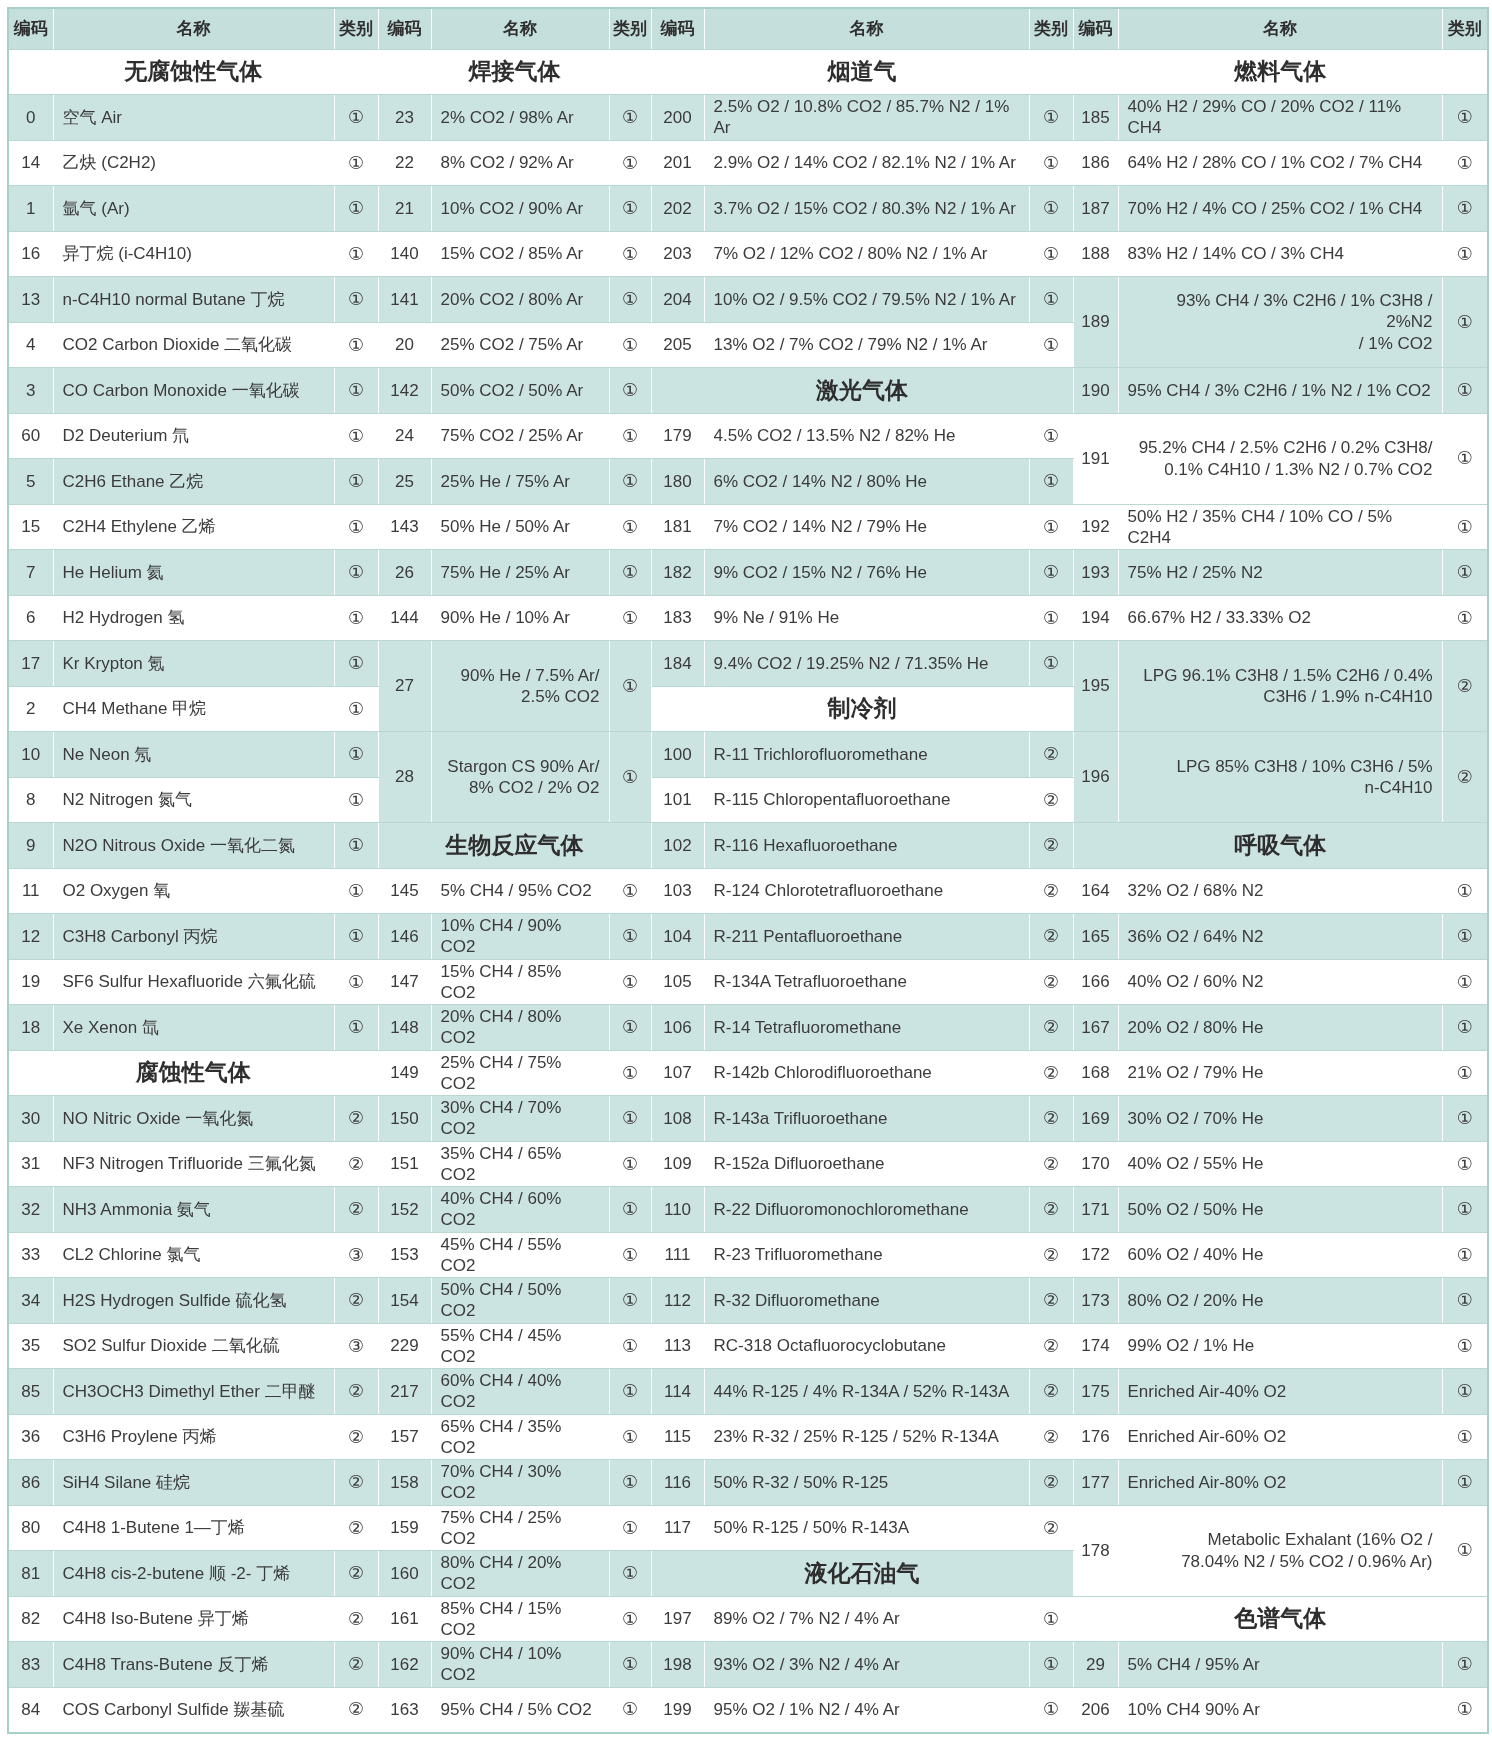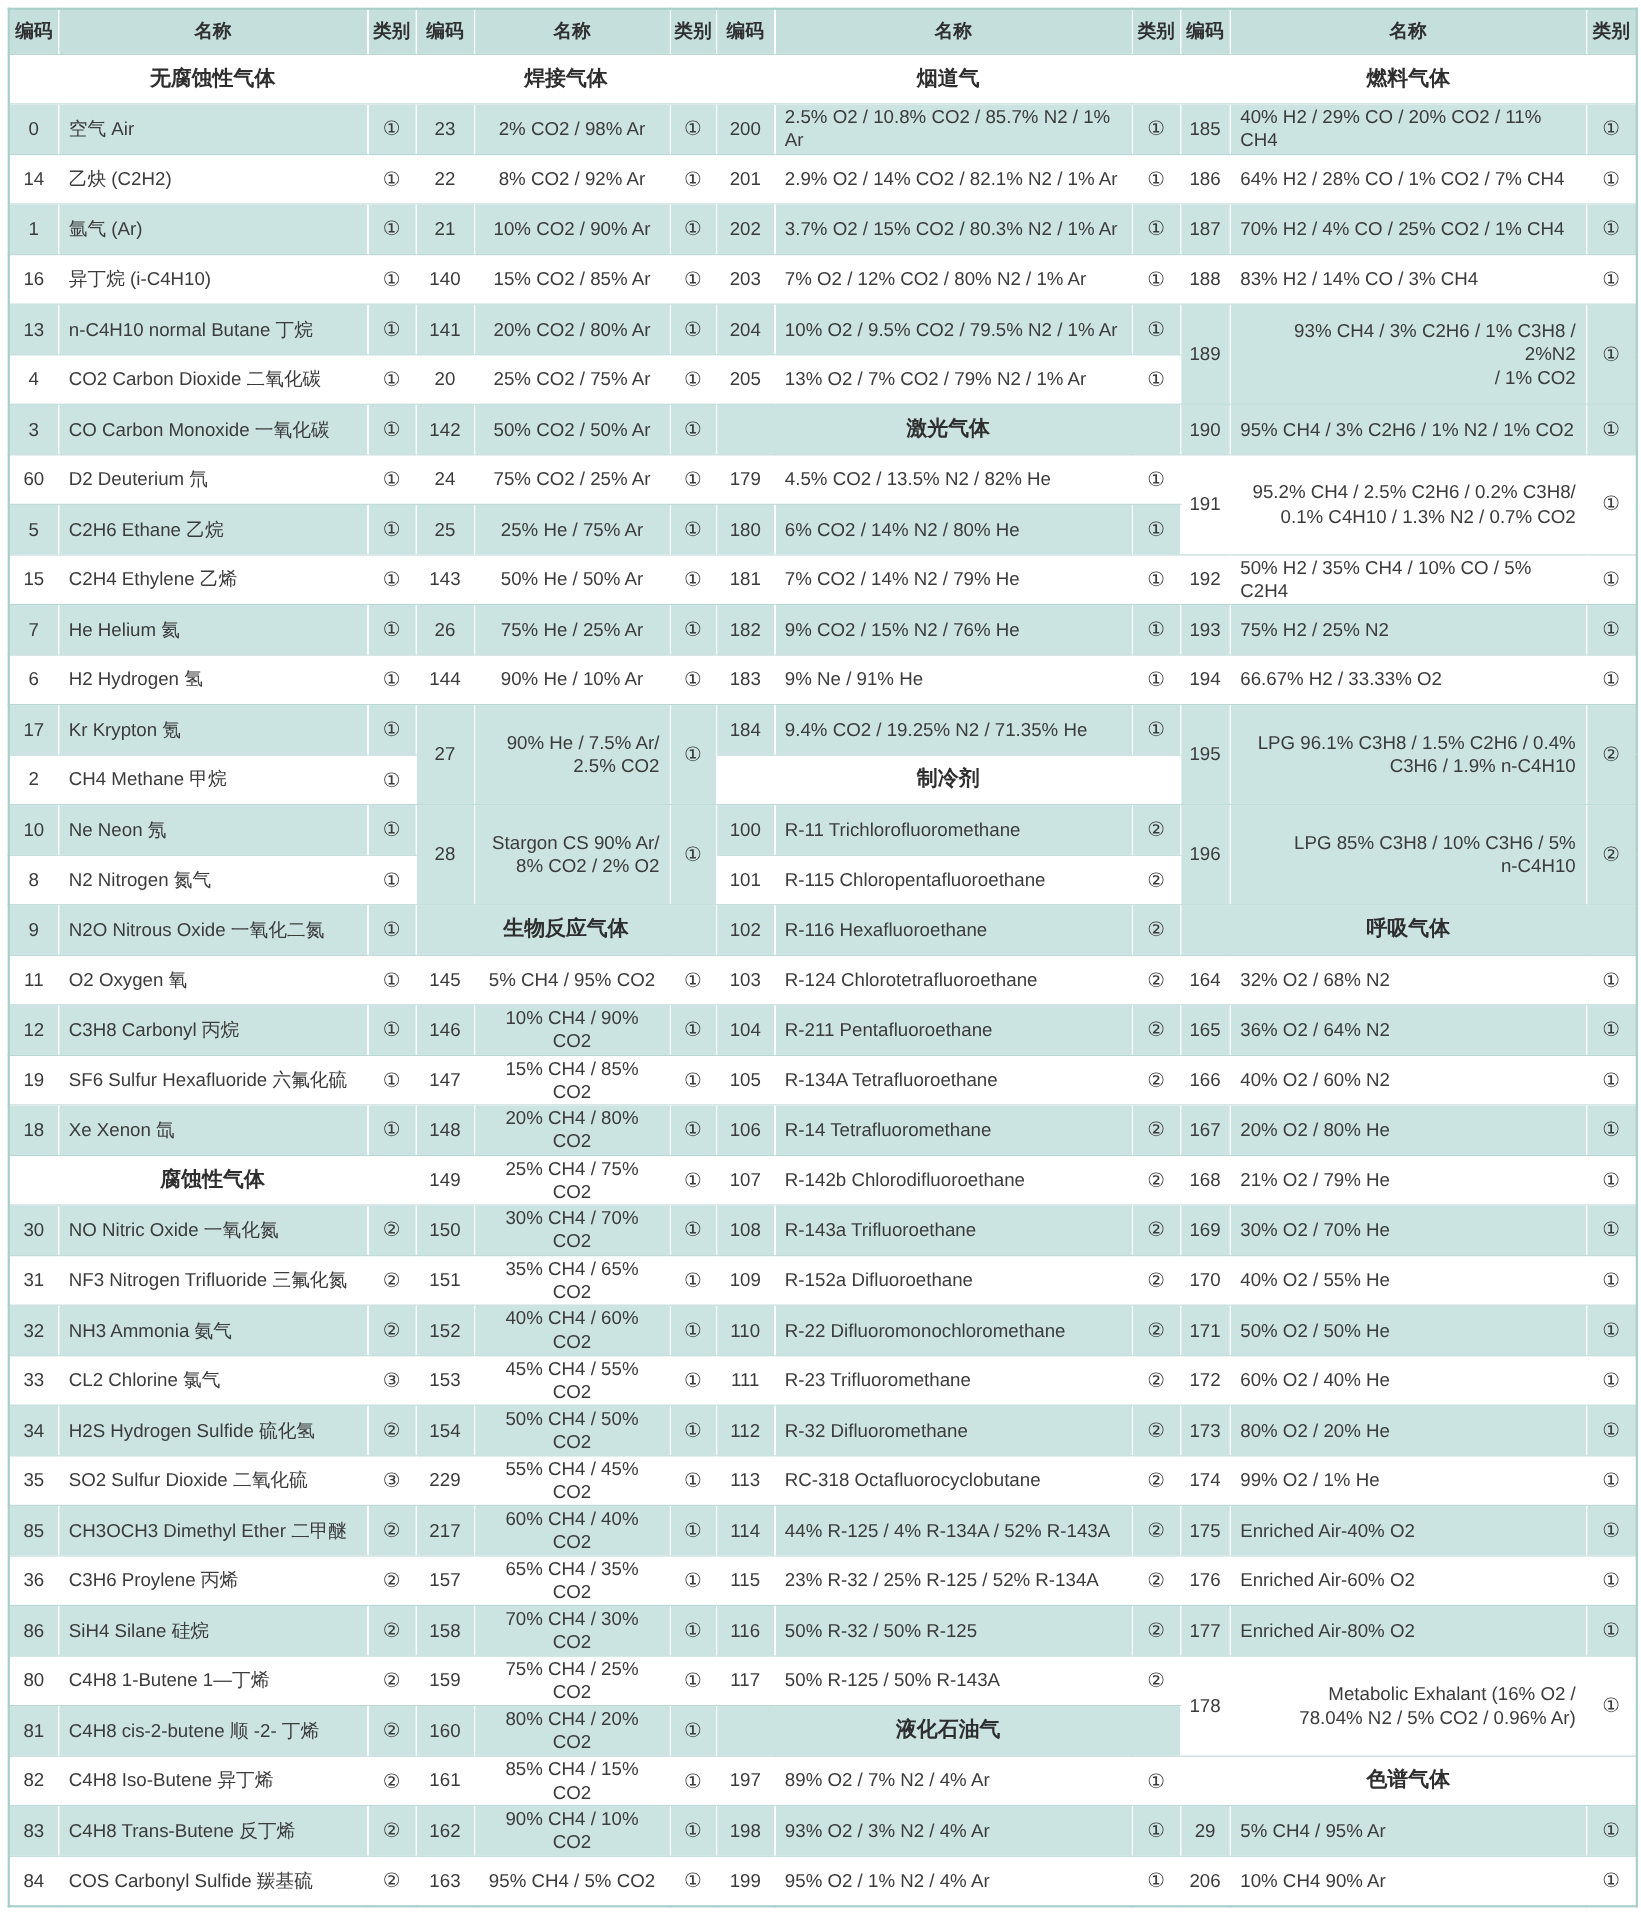--- a/index.html
+++ b/index.html
@@ -19,24 +19,24 @@
     border-right:1.5px solid #ffffff;
     border-bottom:1px solid #b9d8d4;
     background:#ffffff;
   }
   tr.head{height:41px;}
   tr.r{height:45.5px;}
   th{font-weight:bold;color:#303030;background:#c5dfdc;text-align:center;padding:0 2px;}
   td.t{background:#cce4e1;}
   td.code{text-align:center;padding:0 2px;}
   td.name{text-align:left;}
-  td.name.center{text-align:center;}
+  td.name.center{}
   td.name.wrap{white-space:pre-line;text-align:right;}
   td.cat{text-align:center;font-size:18px;padding:0 2px;}
-  td.section{text-align:center;font-weight:bold;color:#2e2e2e;font-size:19px;}
+  td.section{text-align:center;font-weight:bold;color:#2e2e2e;font-size:23px;}
   td{color:#3b3b3b;}
 </style>
 </head>
 <body>
 
 <div class="page">
   <table class="gas" id="gas-table">
       <colgroup>
         <col style="width: 45px;">
         <col style="width: 281px;">

